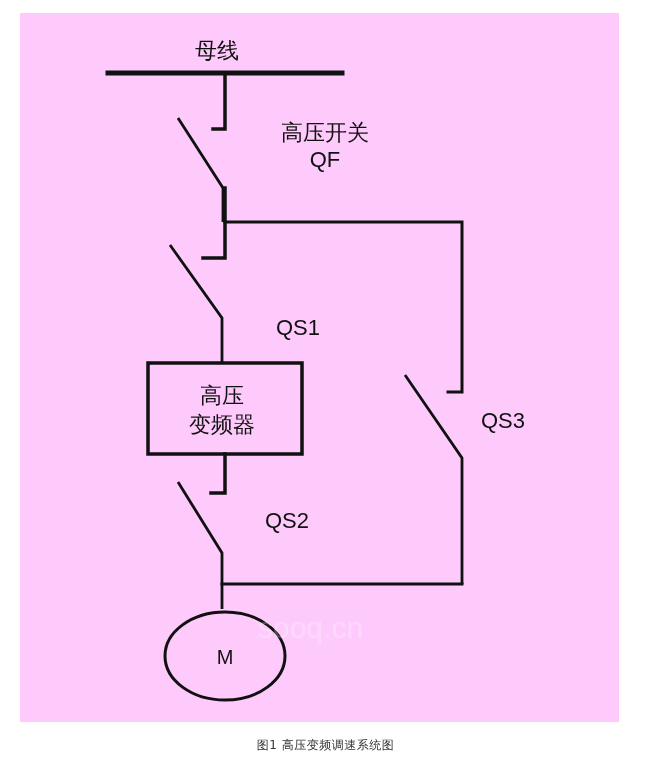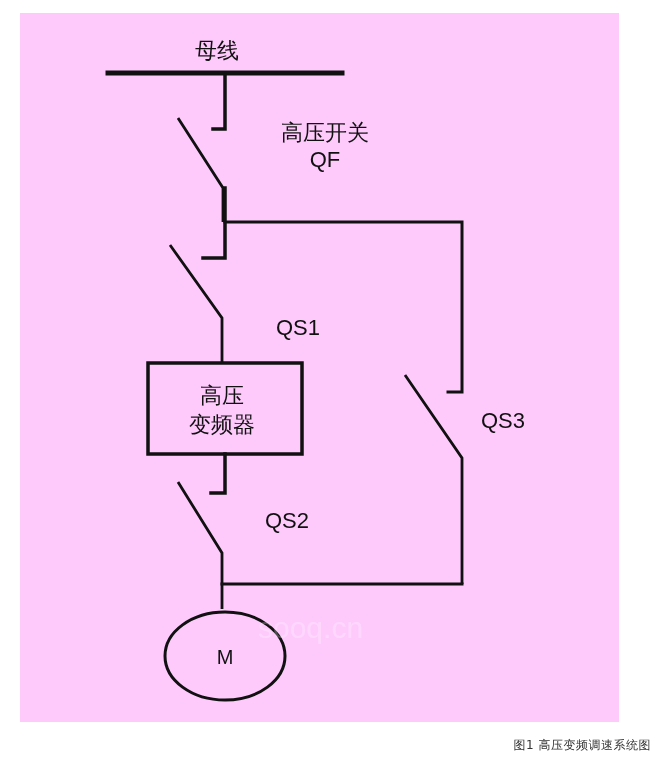--- a/index.html
+++ b/index.html
@@ -4,21 +4,21 @@
   <style>
     html, body { margin: 0; padding: 0; background: #ffffff; }
     body { width: 651px; height: 771px; position: relative; overflow: hidden; }
     .panel {
       position: absolute; left: 20px; top: 13px; width: 599px; height: 709px;
       background: #fecafc;
     }
     svg.diagram { position: absolute; left: 0; top: 0; width: 651px; height: 771px; }
     .lbl { font-family: "Liberation Sans", "DejaVu Sans", sans-serif; fill: #111111; }
     .cap {
-      position: absolute; left: 0; top: 737px; width: 651px; text-align: right;
+      position: absolute; left: 0; top: 737px; width: 651px; text-align: center;
       font-family: "DejaVu Sans", sans-serif; font-size: 12px; color: #333333;
       letter-spacing: 0.5px;
     }
     .wm { font-family: "Liberation Sans", sans-serif; fill: #ffffff; opacity: 0.25; }
   </style>
 </head>
 <body>
 
 <div class="panel"></div>
 

